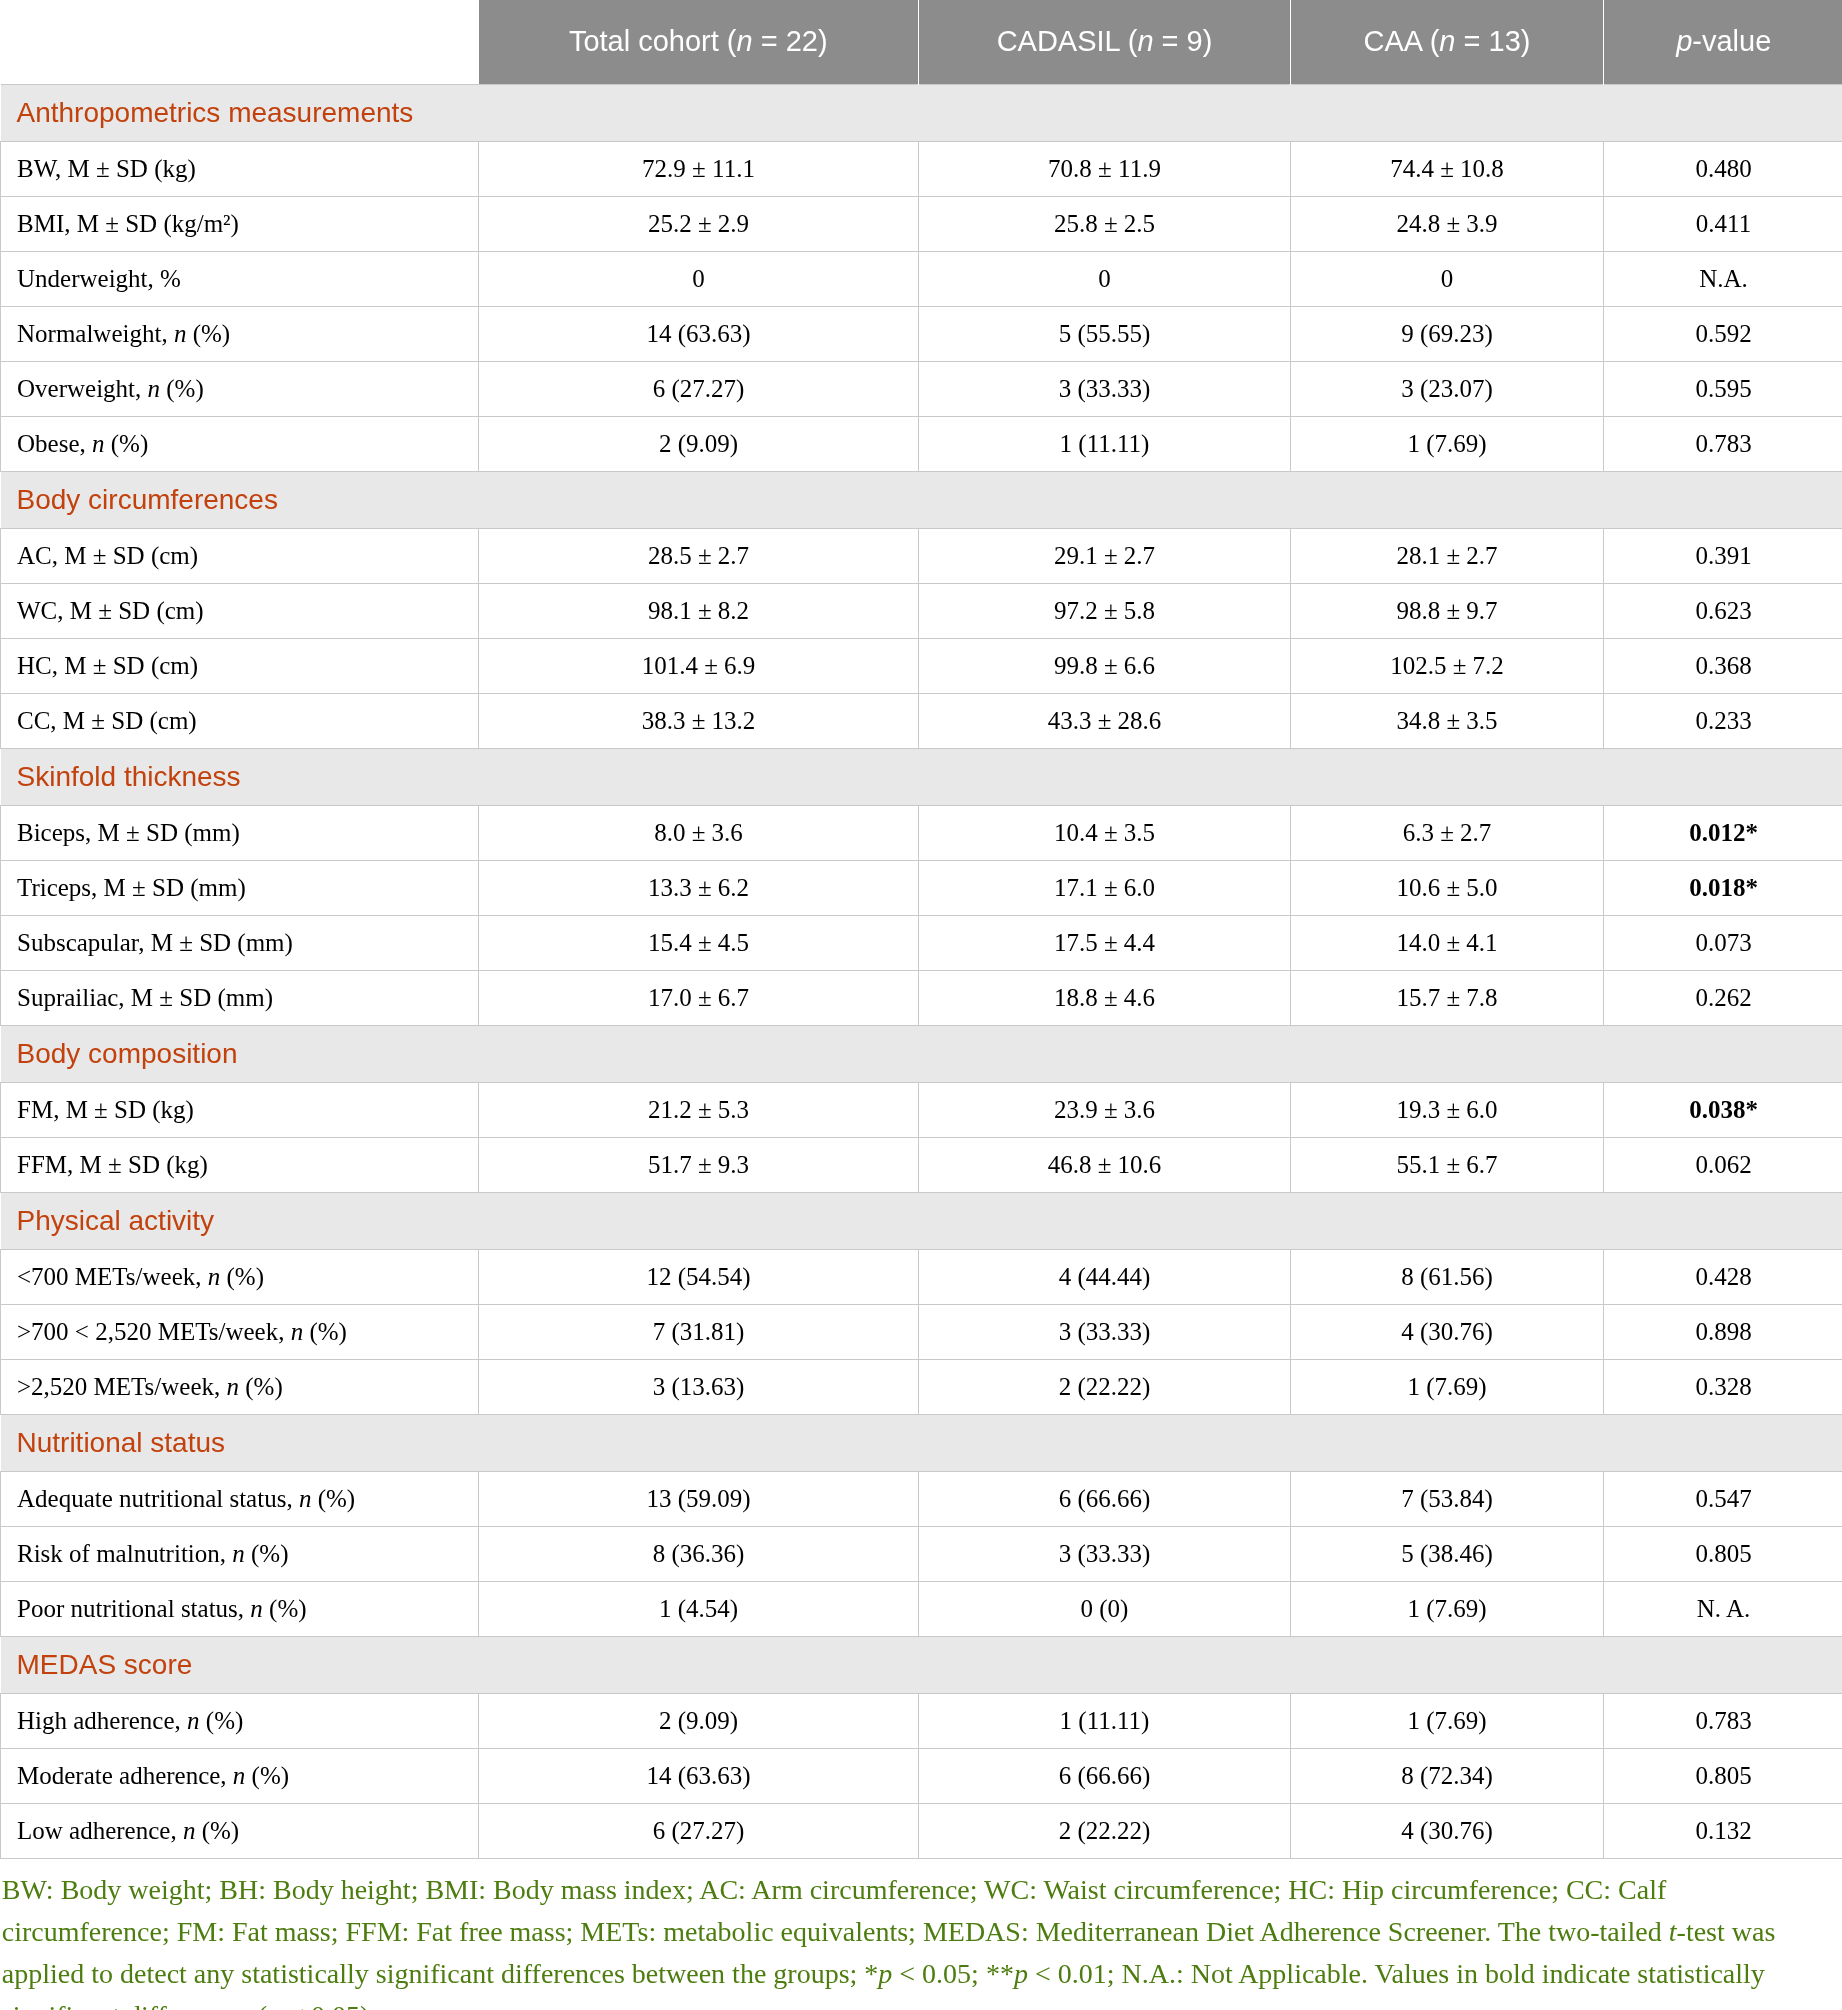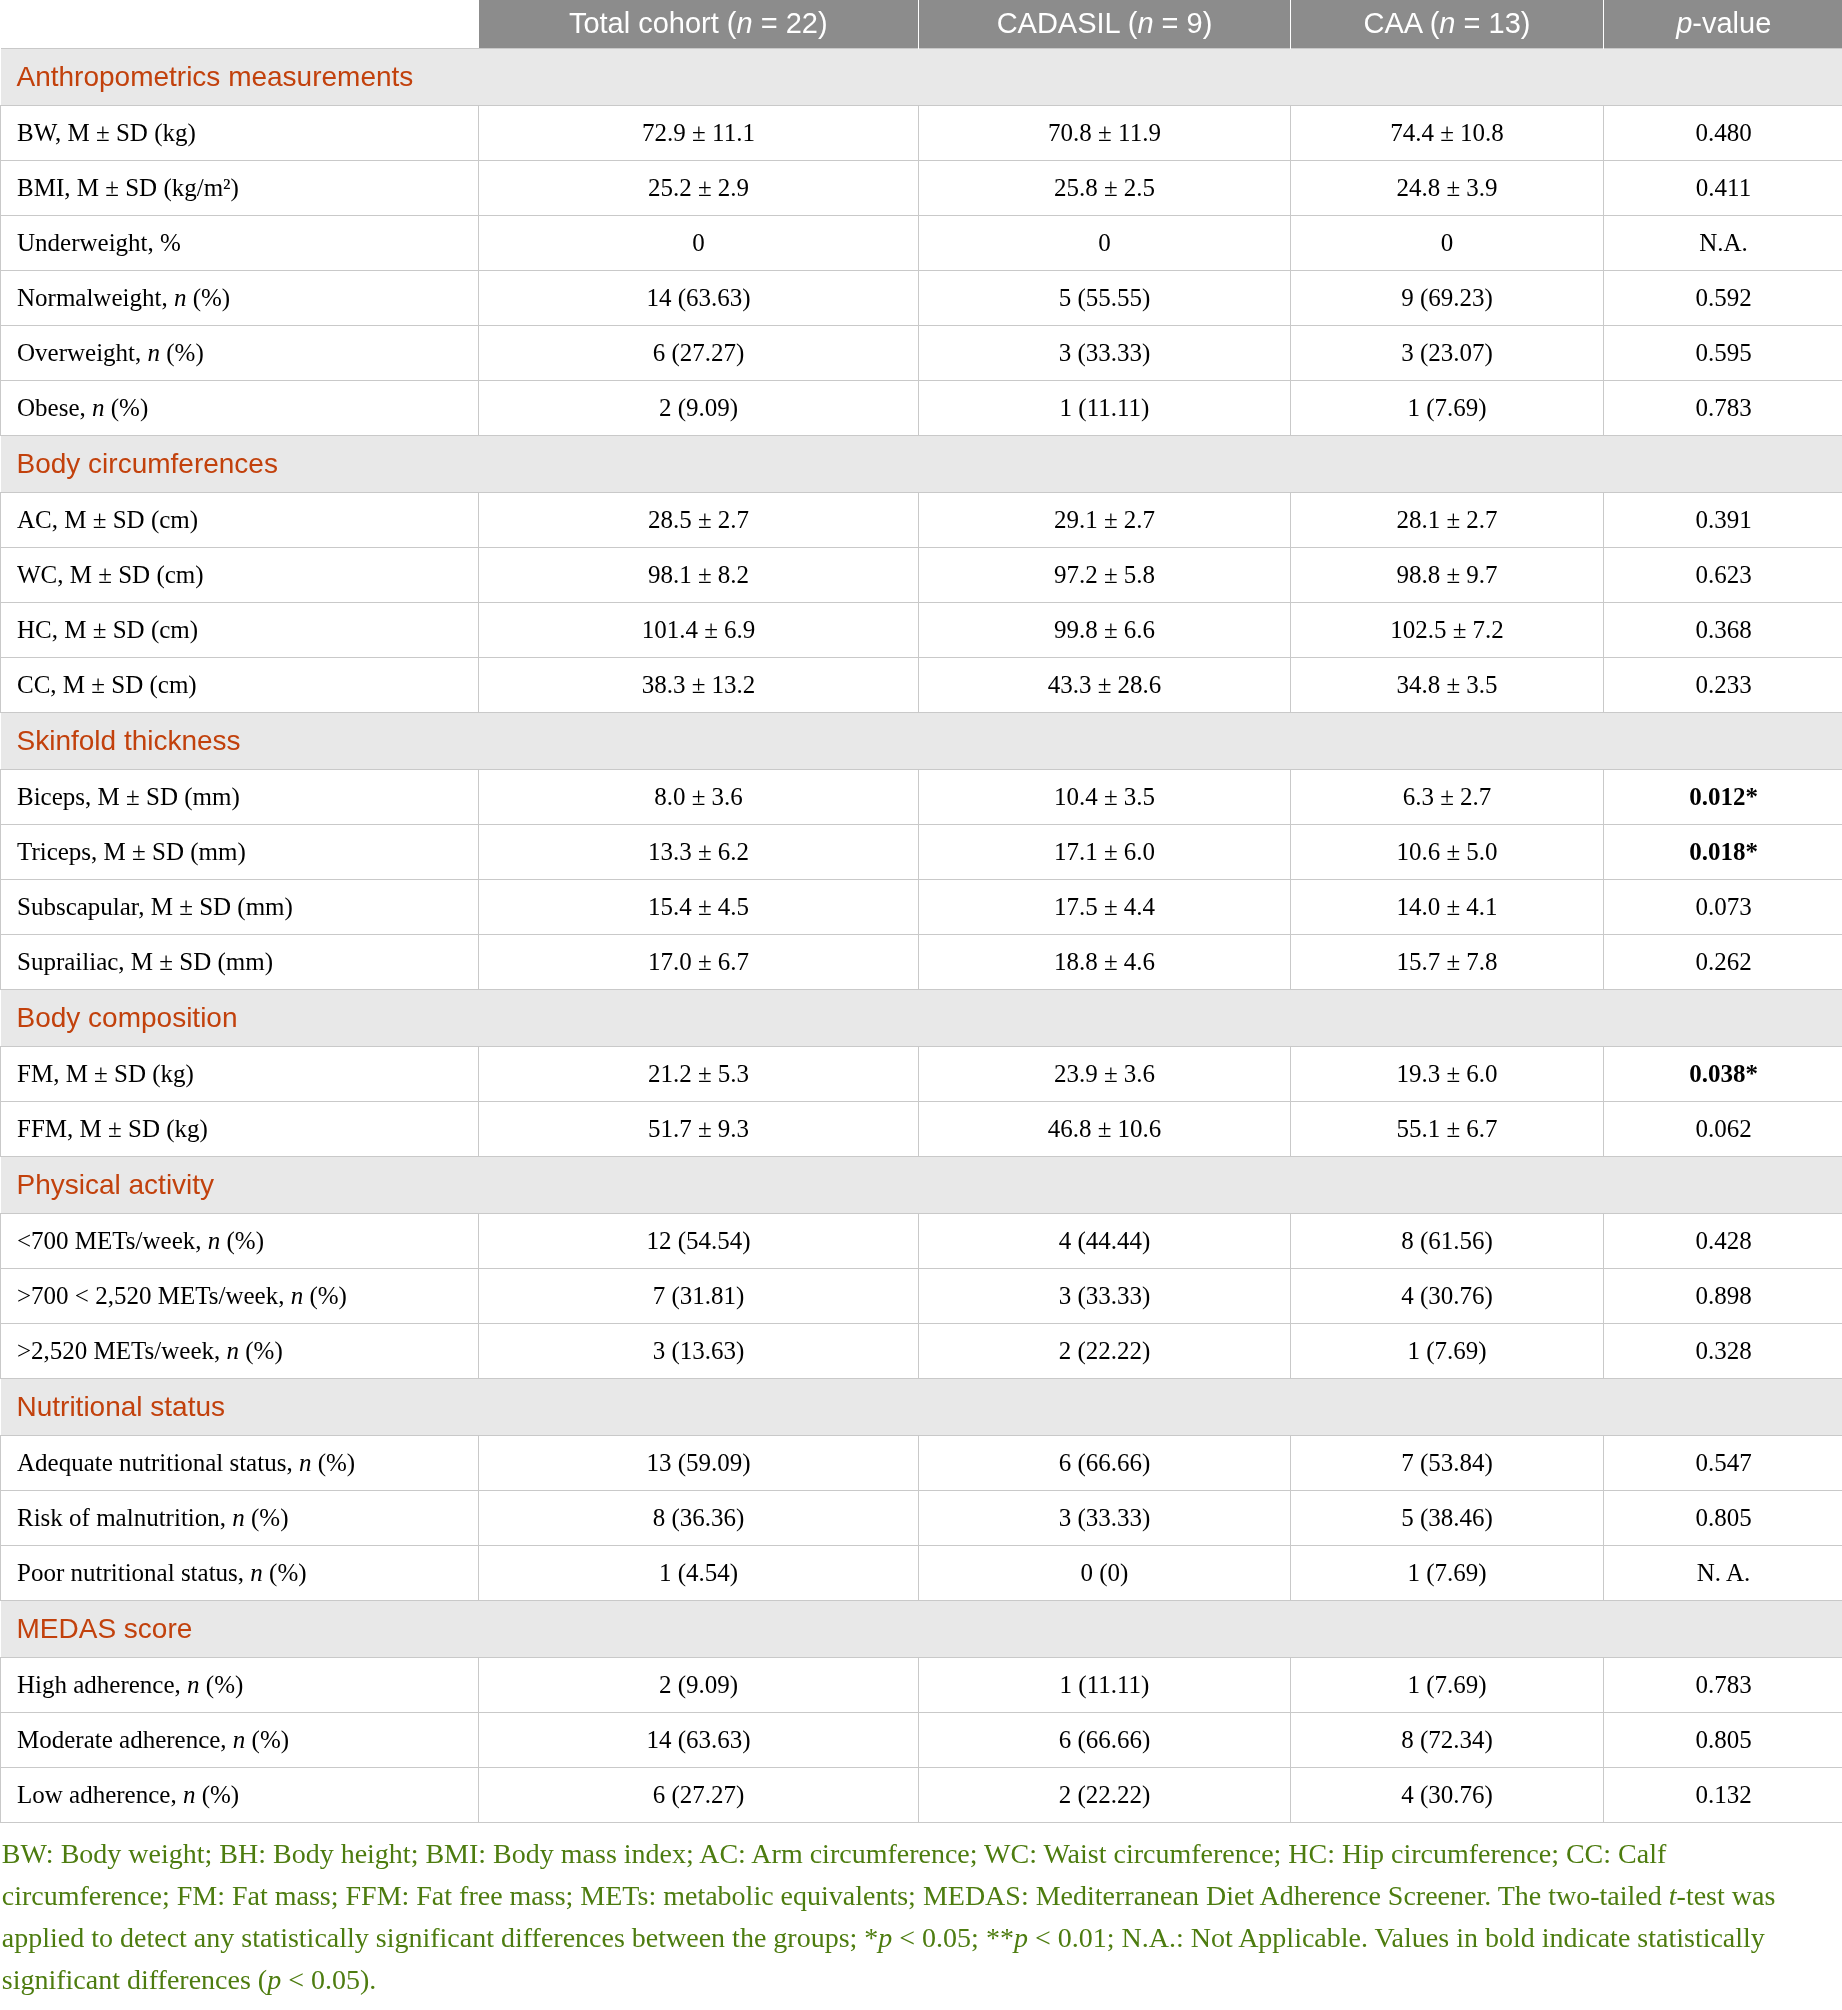--- a/index.html
+++ b/index.html
@@ -10,21 +10,21 @@
     -webkit-font-smoothing: antialiased;
   }
   #page { width: 1843px; }
 
   table {
     width: 1843px;
     border-collapse: collapse;
     table-layout: fixed;
   }
 
-  thead tr { height: 48px; }
+  thead tr { height: 84px; }
   thead th {
     background: var(--header-bg, #8c8c8c);
     color: #ffffff;
     font-family: "Liberation Sans", sans-serif;
     font-weight: normal;
     font-size: 29px;
     border-left: 1.8px solid #ffffff;
     vertical-align: middle;
     text-align: center;
   }

